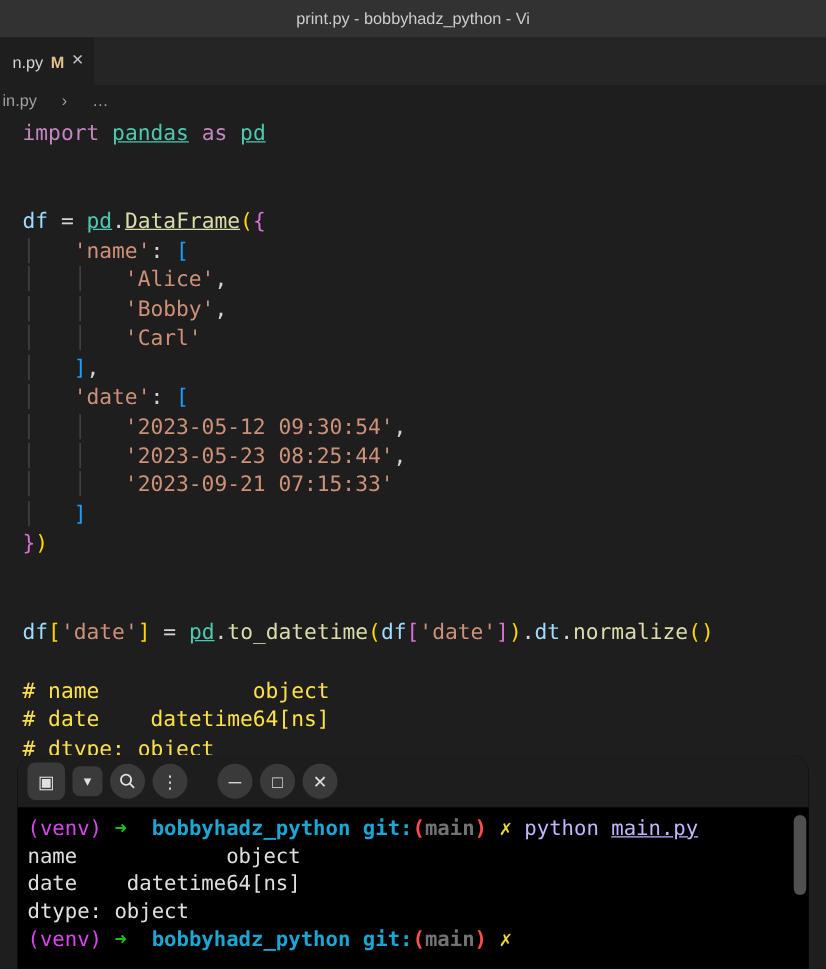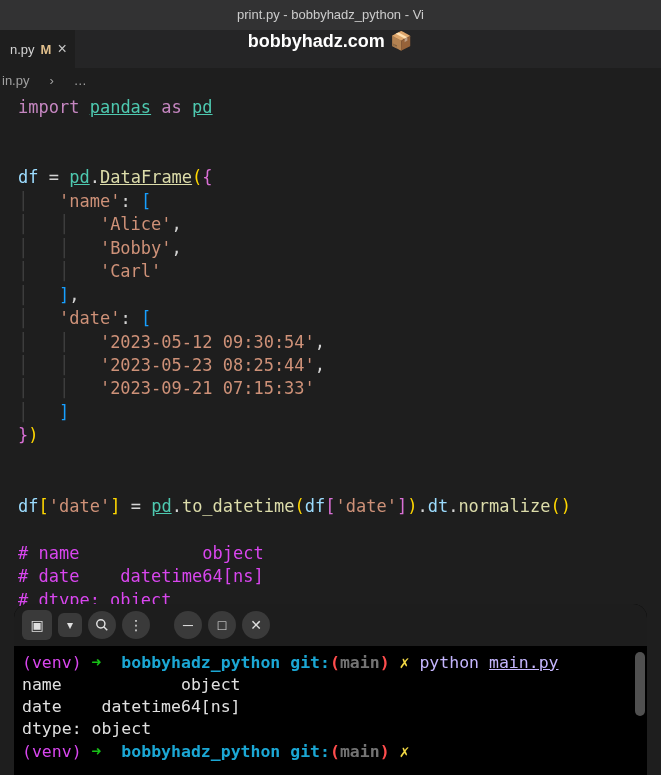--- a/index.html
+++ b/index.html
@@ -19,21 +19,21 @@
   color: #cccccc;
   font-size: 13px;
   text-align: center;
   line-height: 30px;
   font-family: -apple-system, 'Segoe UI', sans-serif;
 }
 .tabbar {
   height: 38px;
   background: #252526;
   display: flex;
-  align-items: flex-start;
+  align-items: flex-end;
   position: relative;
 }
 .tab {
   height: 38px;
   background: #1e1e1e;
   display: flex;
   align-items: center;
   padding: 0 8px 0 10px;
   font-size: 13px;
   font-family: -apple-system, 'Segoe UI', sans-serif;
@@ -72,21 +72,21 @@
 .fn { color: #4ec9b0; text-decoration: underline; }
 .fn2 { color: #dcdcaa; text-decoration: underline; }
 .fn3 { color: #dcdcaa; }
 .pd { color: #4ec9b0; text-decoration: underline; }
 .var { color: #9cdcfe; }
 .op { color: #d4d4d4; }
 .pn { color: #ffd700; }
 .pn2 { color: #da70d6; }
 .pn3 { color: #179fff; }
 .str { color: #ce9178; }
-.cm { color: #d946ef; }
+.cm { color: #fde047; }
 .guide { color: #404040; }
 
 .terminal-wrap {
   position: absolute;
   left: 14px;
   right: 14px;
   bottom: 0;
   background: #000;
   border-radius: 14px 14px 0 0;
   overflow: hidden;
@@ -154,24 +154,20 @@
 
 <div class="titlebar">
   <span>print.py - bobbyhadz_python - Vi</span>
 </div>
 
 <div class="tabbar">
   <div class="tab">
     <span>n.py</span>
     <span class="modified">M</span>
     <span class="close">×</span>
-  </div>
-  <div class="watermark">
-    <span>bobbyhadz.com</span>
-    <span>📦</span>
   </div>
 </div>
 
 <div class="breadcrumb">
   <span>in.py</span>
   <span>›</span>
   <span>…</span>
 </div>
 
 <div class="editor"><span class="kw">import</span> <span class="fn">pandas</span> <span class="kw">as</span> <span class="pd">pd</span>

